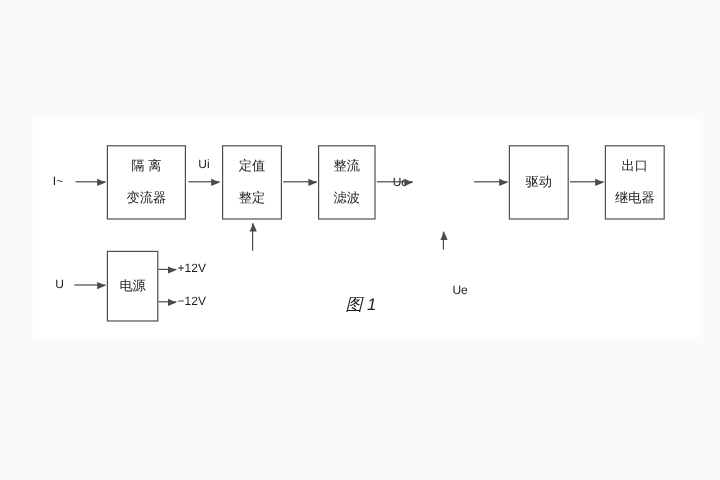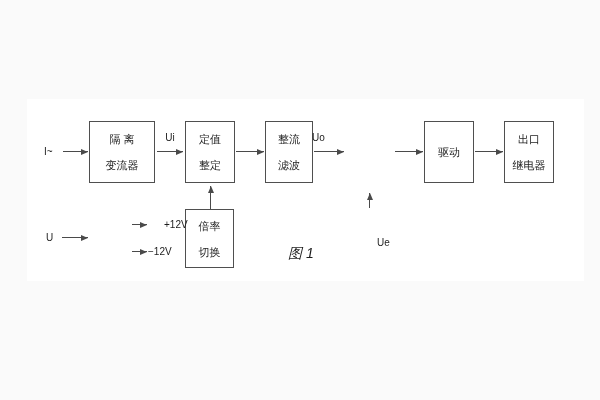--- a/index.html
+++ b/index.html
@@ -69,31 +69,30 @@
     <span>滤波</span>
   </div>
   <div class="bx b5">
     <span>驱动</span>
   </div>
   <div class="bx b6">
     <span>出口</span>
     <span>继电器</span>
   </div>
 
-  <div class="bx b8">
-    <span>倍率</span>
-    <span>切换</span>
+  <div class="bx b7">
+    <span>电源</span>
   </div>
 
   <div class="lb" style="left:44px;top:145px;">I~</div>
   <div class="lb" style="left:46px;top:231px;">U</div>
   <div class="lb" style="left:156px;top:131px;width:28px;text-align:center;">Ui</div>
-  <div class="lb" style="left:312px;top:131px;width:28px;text-align:left;">Uo</div>
+  <div class="lb" style="left:312px;top:146px;width:28px;text-align:right;">Uo</div>
   <div class="lb" style="left:377px;top:196px;margin-top:40px;">Ue</div>
-  <div class="lb" style="left:164px;top:218px;">+12V</div>
+  <div class="lb" style="left:148px;top:218px;">+12V</div>
   <div class="lb" style="left:148px;top:245px;">−12V</div>
 
   <div class="ah" style="left:63px;top:151px;width:25px;"></div>
   <div class="ah" style="left:157px;top:151px;width:26px;"></div>
   <div class="ah" style="left:236px;top:151px;width:28px;"></div>
   <div class="ah" style="left:314px;top:151px;width:30px;"></div>
   <div class="ah" style="left:395px;top:151px;width:28px;"></div>
   <div class="ah" style="left:475px;top:151px;width:28px;"></div>
   <div class="ah" style="left:62px;top:237px;width:26px;"></div>
   <div class="ah" style="left:132px;top:224px;width:15px;"></div>

